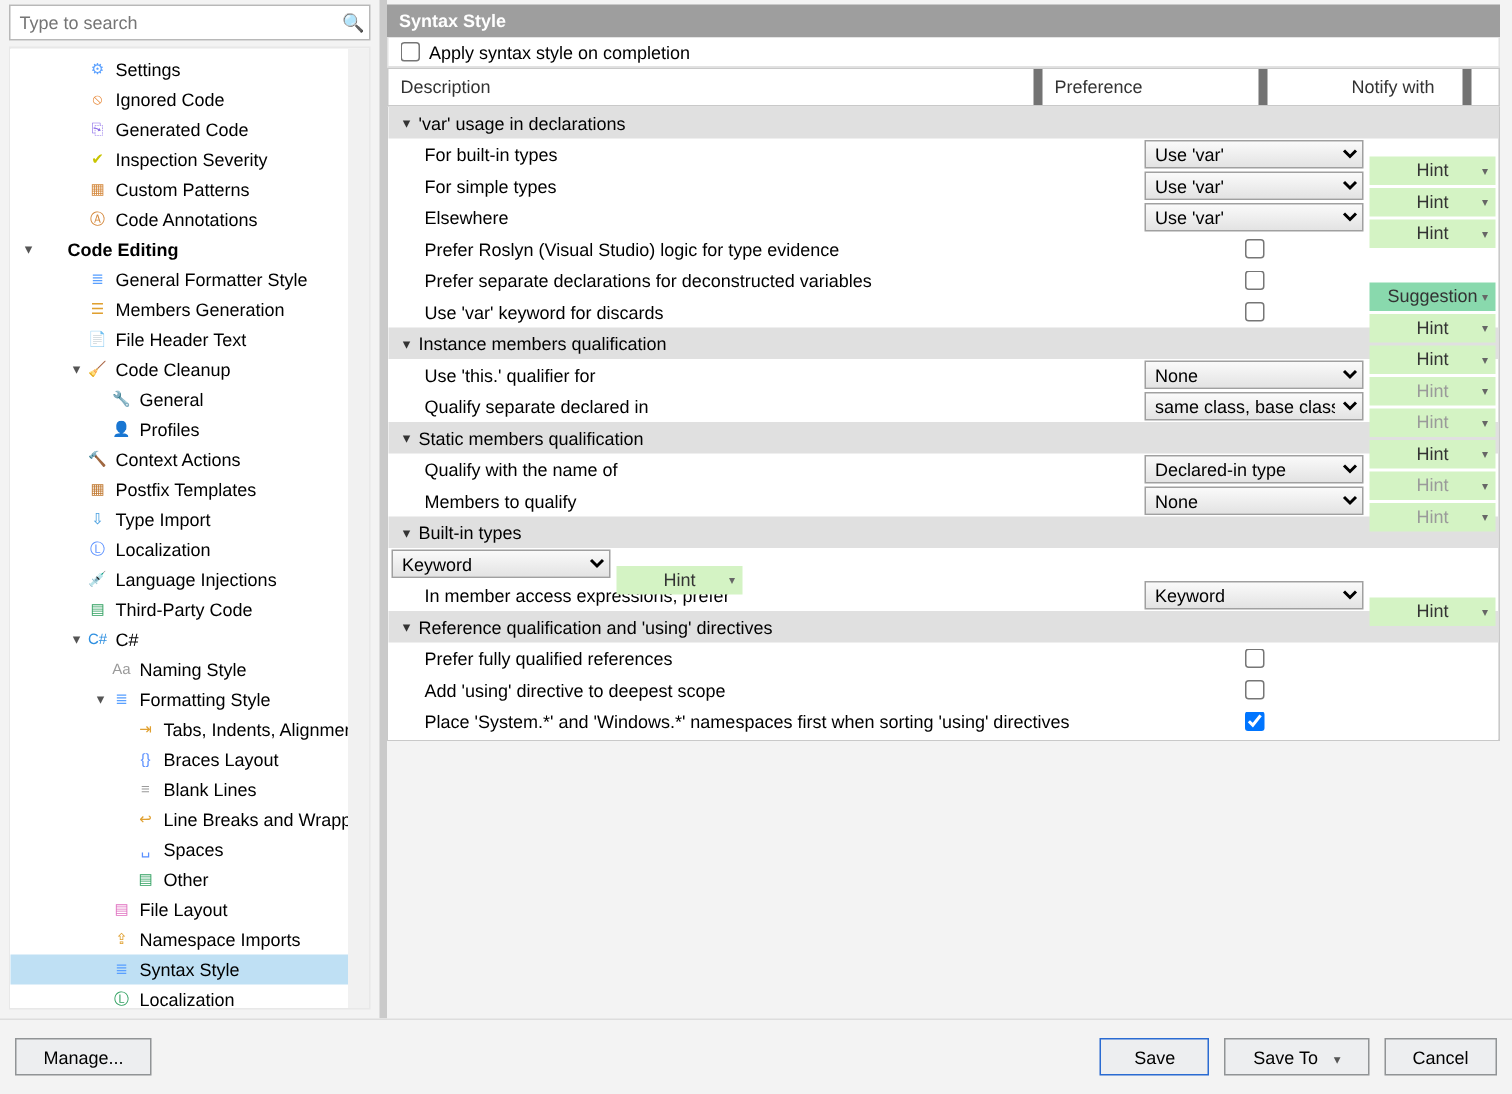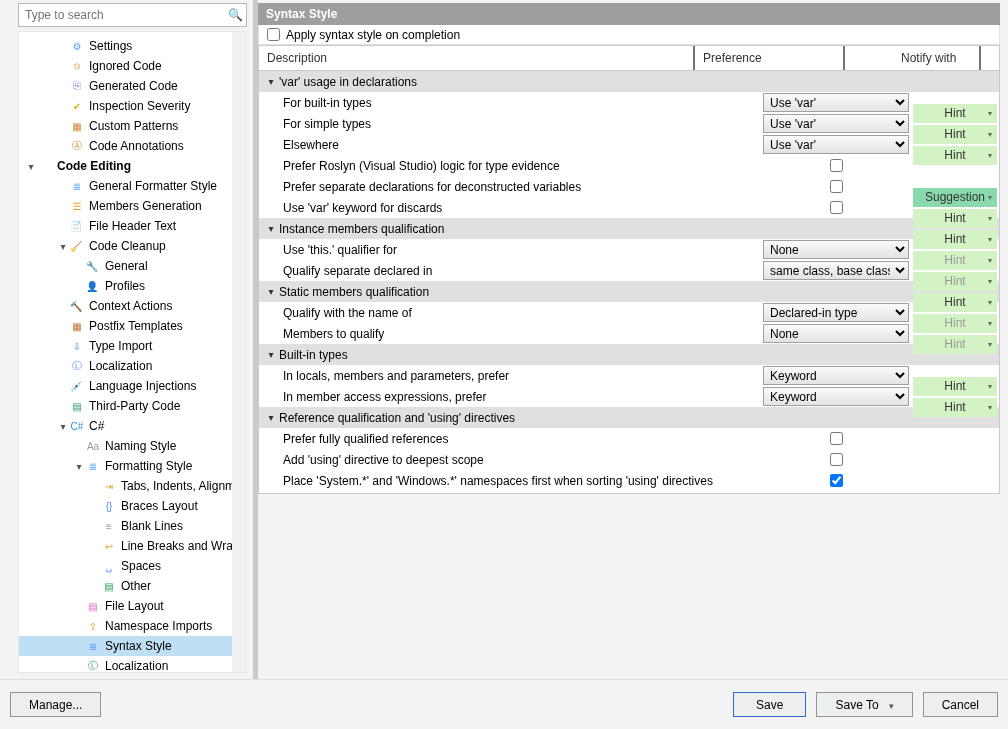--- a/index.html
+++ b/index.html
@@ -1,39 +1,39 @@
 <!DOCTYPE html>
 <html><head>
 <meta charset="utf-8">
 <style>
 * { box-sizing: border-box; margin: 0; padding: 0; font-family: "Segoe UI", Tahoma, sans-serif; font-size: 12px; }
 html, body { width: 1008px; height: 729px; overflow: hidden; background: #f3f3f3; }
 .root { display: flex; flex-direction: column; width: 100%; height: 100%; }
 .columns { display: flex; flex: 1; min-height: 0; }
-.left-col { width: 258px; display: flex; flex-direction: column; border-right: 5px solid #cacaca; padding-left: 12px; }
+.left-col { width: 258px; display: flex; flex-direction: column; border-right: 5px solid #cacaca; }
 .search-row { display: flex; align-items: center; height: 24px; border: 1px solid #b8b8b8; margin: 3px 6px 0 6px; background:#fff; }
 .search-row input { flex:1; border:none; outline:none; padding:0 6px; color:#999; background:transparent; }
 .search-row .search-icon { width:20px; text-align:center; color:#4aa0ff; }
 .tree-wrap { flex:1; overflow:auto; margin:4px 6px 6px 6px; position:relative; background:#fff; border:1px solid #e8e8e8;}
 .tree { padding-top:4px; }
 .node { display:flex; align-items:center; height:20px; padding-right:6px; cursor:default; white-space:nowrap;}
 .node .tw { width:12px; text-align:center; color:#555; font-size:10px; flex-shrink:0;}
 .node .ic { width:16px; height:16px; display:inline-flex; align-items:center; justify-content:center; margin-right:4px; flex-shrink:0;}
 .node.selected { background:#bfe0f4; }
 .node.bold .lbl { font-weight:600;text-align:center; }
 .footer { display:flex; align-items:center; padding:12px 10px; gap:10px; border-top:1px solid #ddd; background:#f3f3f3;}
 .footer .spacer { flex:1; }
 .btn { height:25px; padding:0 18px; background:#edeef0; border:1px solid #919496; cursor:pointer;}
 .btn.primary { border:1.5px solid #2a6bd2; padding:0 22px; }
 .btn.menu::after { content:" \25BE"; font-size:9px; margin-left:8px; color:#555;}
 .right-col { flex:1; display:flex; flex-direction:column; min-width:0; padding:0 8px 0 0;}
 .title-bar { height:22px; background:#9e9e9e; color:#fff; display:flex; align-items:center; padding:0 8px; font-weight:600; margin:3px 0 0 0}
 .apply-row { display:flex; align-items:center; height:20px; padding:0 8px; gap:6px; background:#fff; border:1px solid #e2e2e2; border-top:none}
 .header-row { display:flex; height:26px; background:#fff; border:1px solid #c9c9c9;}
-.header-row .hcell { display:flex; align-items:center; padding:0 8px; border-right:2px solid #737373; color:#333;}
+.header-row .hcell { display:flex; align-items:center; padding:0 8px; border-right:6px solid #737373; color:#333;}
 .header-row .hcell:last-child { border-right:none;}
 .hcell.desc { flex:1;}
 .hcell.pref { width:150px;}
 .hcell.notify { width:88px;margin-left:48px;}
 .hcell.end { width:18px;}
 .rows-wrap { height:423px; overflow-y:auto; overflow-x:hidden; border:1px solid #c9c9c9; border-top:none; background:#fff;}
 .row { display:flex; align-items:center; height:21px;}
 .row .desc { flex:1; display:flex; align-items:center; padding-left:4px;}
 .row .pref { width:150px; display:flex; align-items:center; justify-content:center;}
 .row .notify { width:88px; display:flex; align-items:center; justify-content:center;margin-top:21px;}
@@ -441,23 +441,20 @@
           </div>
           <div class="row section">
             <div class="desc">
               <span class="tw2">▾</span>
               <span>Built-in types</span>
             </div>
             <div class="pref"></div>
             <div class="notify"></div>
           </div>
           <div class="row">
-            <div class="desc indent1">
-              <span>In locals, members and parameters, prefer</span>
-            </div>
             <div class="pref">
               <select class="dd"><option>Keyword</option></select>
             </div>
             <div class="notify">
               <div class="notify-pill">Hint</div>
             </div>
           </div>
           <div class="row">
             <div class="desc indent1">
               <span>In member access expressions, prefer</span>

